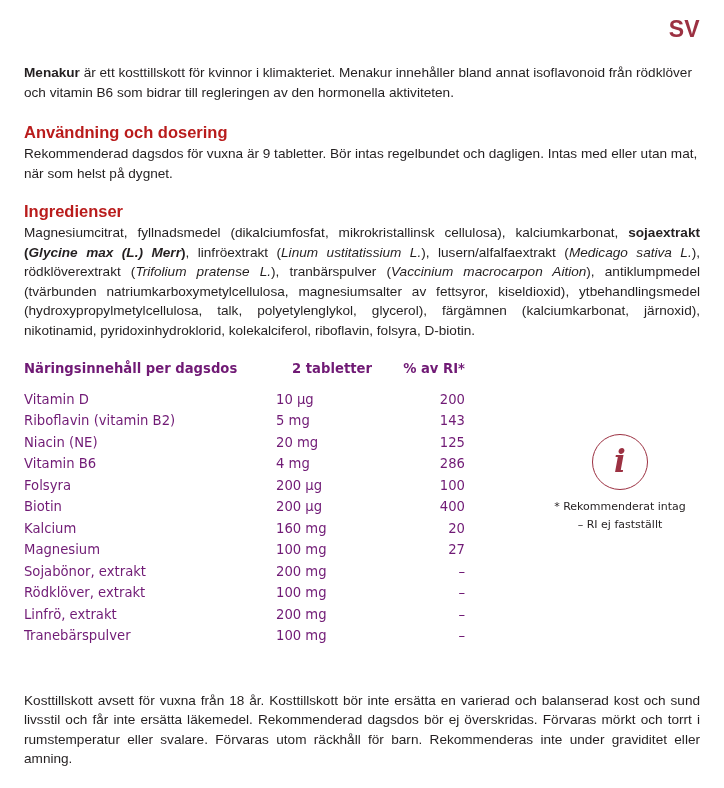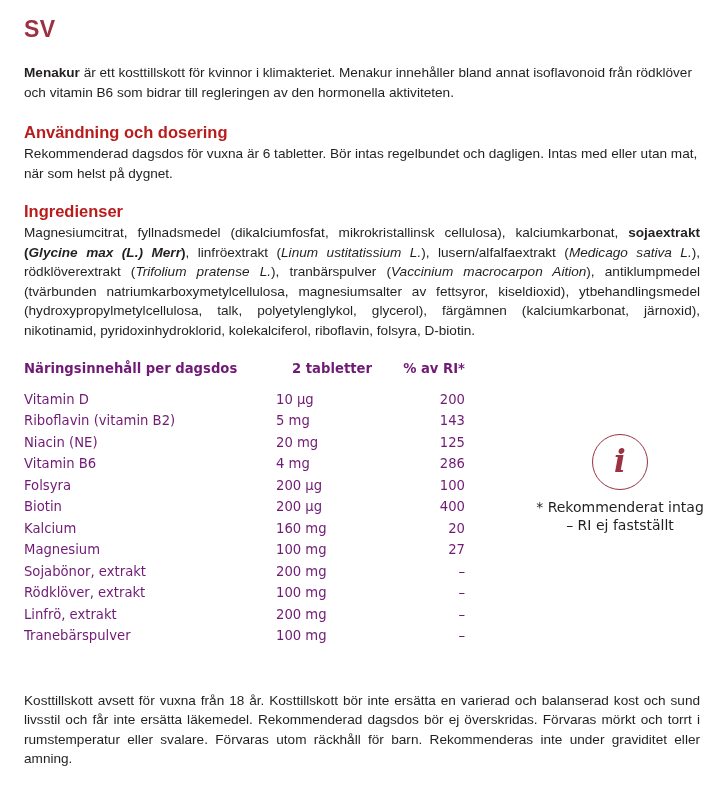--- a/index.html
+++ b/index.html
@@ -25,20 +25,21 @@
 
   
   .lang-code {
     color: #9c3142;
     font-size: 23px;
     font-weight: bold;
     letter-spacing: 0.3px;
     line-height: 1;
     padding-top: 18px;
     margin: 0 0 22px 0;
+    text-align: right;
   }
 
   
   .body-copy {
     font-size: 13.6px;
     line-height: 19.5px;
     color: #231f20;
     margin: 0;
     text-align: left;
   }
@@ -110,21 +111,21 @@
     font-family: "DejaVu Serif", serif;
     font-style: italic;
     font-weight: bold;
     font-size: 31px;
     line-height: 1;
     color: #9c3142;
     transform: translateY(-1px);
   }
   .info-note {
     font-family: "DejaVu Sans", sans-serif;
-    font-size: 14px;
+    font-size: 11px;
     line-height: 18px;
     color: #231f20;
   }
 
   
   .disclaimer {
     margin-top: 44px;
   }
 </style>
 </head>
@@ -133,21 +134,21 @@
 <div class="page">
 
   <div class="lang-code" style="color: rgb(156, 49, 66);">SV</div>
 
   <div class="section intro">
     <p class="body-copy"><b>Menakur</b><span> är ett kosttillskott för kvinnor i klimakteriet. Menakur innehåller bland annat isoflavonoid från rödklöver och vitamin B6 som bidrar till regleringen av den hormonella aktiviteten.</span></p>
   </div>
 
   <div class="section">
     <h2 class="section-heading">Användning och dosering</h2>
-    <p class="body-copy">Rekommenderad dagsdos för vuxna är 6 tabletter. Bör intas regelbundet och dagligen. Intas med eller utan mat, när som helst på dygnet.</p>
+    <p class="body-copy">Rekommenderad dagsdos för vuxna är 9 tabletter. Bör intas regelbundet och dagligen. Intas med eller utan mat, när som helst på dygnet.</p>
   </div>
 
   <div class="section">
     <h2 class="section-heading">Ingredienser</h2>
     <p class="body-copy justify"><span>Magnesiumcitrat, fyllnadsmedel (dikalciumfosfat, mikrokristallinsk cellulosa),  kalciumkarbonat, </span><b>sojaextrakt (</b><span class="bi">Glycine max (L.) Merr</span><b>)</b><span>, linfröextrakt (</span><i>Linum ustitatissium L.</i><span>), lusern/alfalfaextrakt (</span><i>Medicago sativa L.</i><span>),  rödklöverextrakt (</span><i>Trifolium pratense L.</i><span>), tranbärspulver (</span><i>Vaccinium macrocarpon Aition</i><span>), antiklumpmedel (tvärbunden natriumkarboxymetylcellulosa, magnesiumsalter av fettsyror, kiseldioxid), ytbehandlingsmedel (hydroxypropylmetylcellulosa, talk, polyetylenglykol, glycerol), färgämnen (kalciumkarbonat, järnoxid), nikotinamid, pyridoxinhydroklorid, kolekalciferol, riboflavin, folsyra, D-biotin.</span></p>
   </div>
 
   <div class="nutrition-wrap">
     <table class="nutrition">
       <thead>

